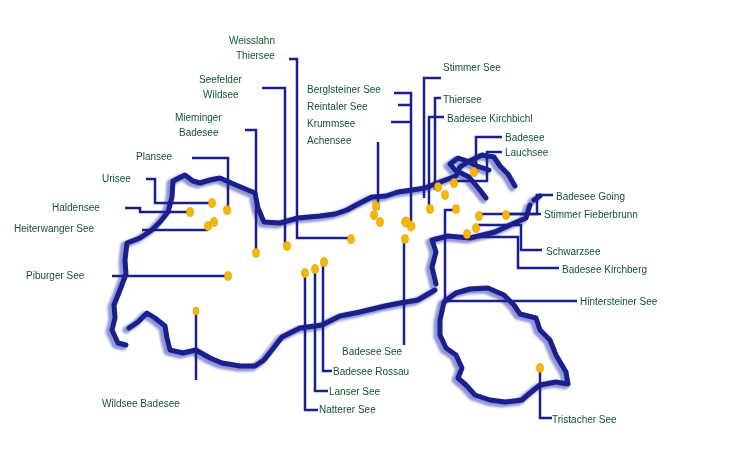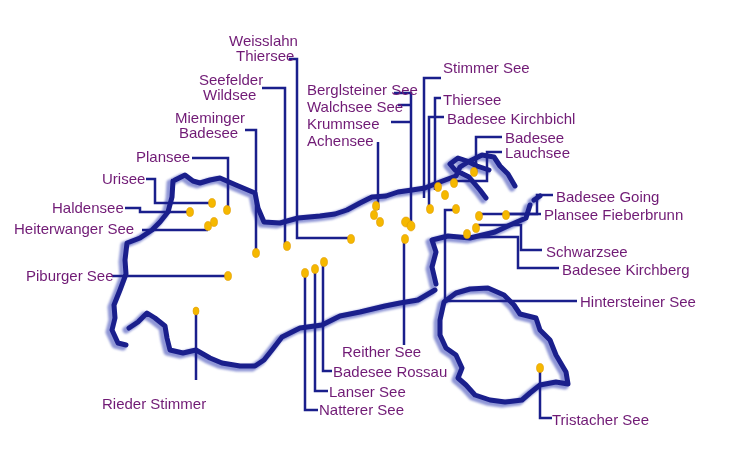--- a/index.html
+++ b/index.html
@@ -1,19 +1,19 @@
 <!DOCTYPE html>
 <html><head>
 <meta charset="utf-8">
 <style>
   html, body { margin:0; padding:0; background:#ffffff; }
   body { width:740px; height:457px; position:relative; overflow:hidden;
          font-family:"Liberation Sans", sans-serif; }
   #map { position:absolute; left:0; top:0; width:740px; height:457px; }
-  .lbl { position:absolute; font-size:15px; color:#701a75; white-space:nowrap; line-height:15px; }
+  .lbl { position:absolute; font-size:10px; color:#14532d; white-space:nowrap; line-height:15px; }
 </style>
 </head>
 <body>
 
 <svg id="map" viewBox="0 0 740 457" xmlns="http://www.w3.org/2000/svg">
   <defs>
     <filter id="sh" x="-10%" y="-10%" width="120%" height="120%">
       <feGaussianBlur stdDeviation="1.2"></feGaussianBlur>
     </filter>
   </defs>
@@ -97,32 +97,32 @@
 <div class="lbl" style="left:236px;top:48px">Thiersee</div>
 <div class="lbl" style="left:199px;top:72px">Seefelder</div>
 <div class="lbl" style="left:203px;top:87px">Wildsee</div>
 <div class="lbl" style="left:175px;top:110px">Mieminger</div>
 <div class="lbl" style="left:179px;top:125px">Badesee</div>
 <div class="lbl" style="left:136px;top:149px">Plansee</div>
 <div class="lbl" style="left:102px;top:171px">Urisee</div>
 <div class="lbl" style="left:52px;top:200px">Haldensee</div>
 <div class="lbl" style="left:14px;top:221px">Heiterwanger See</div>
 <div class="lbl" style="left:26px;top:268px">Piburger See</div>
-<div class="lbl" style="left:102px;top:396px">Rieder Stimmer</div>
+<div class="lbl" style="left:102px;top:396px">Wildsee Badesee</div>
 <div class="lbl" style="left:307px;top:82px">Berglsteiner See</div>
-<div class="lbl" style="left:307px;top:99px">Walchsee See</div>
+<div class="lbl" style="left:307px;top:99px">Reintaler See</div>
 <div class="lbl" style="left:307px;top:116px">Krummsee</div>
 <div class="lbl" style="left:307px;top:133px">Achensee</div>
 <div class="lbl" style="left:443px;top:60px">Stimmer See</div>
 <div class="lbl" style="left:443px;top:92px">Thiersee</div>
 <div class="lbl" style="left:447px;top:111px">Badesee Kirchbichl</div>
 <div class="lbl" style="left:505px;top:130px">Badesee</div>
 <div class="lbl" style="left:505px;top:145px">Lauchsee</div>
 <div class="lbl" style="left:556px;top:189px">Badesee Going</div>
-<div class="lbl" style="left:544px;top:207px">Plansee Fieberbrunn</div>
+<div class="lbl" style="left:544px;top:207px">Stimmer Fieberbrunn</div>
 <div class="lbl" style="left:546px;top:244px">Schwarzsee</div>
 <div class="lbl" style="left:562px;top:262px">Badesee Kirchberg</div>
 <div class="lbl" style="left:580px;top:294px">Hintersteiner See</div>
-<div class="lbl" style="left:342px;top:344px">Reither See</div>
+<div class="lbl" style="left:342px;top:344px">Badesee See</div>
 <div class="lbl" style="left:333px;top:364px">Badesee Rossau</div>
 <div class="lbl" style="left:329px;top:384px">Lanser See</div>
 <div class="lbl" style="left:319px;top:402px">Natterer See</div>
 <div class="lbl" style="left:552px;top:412px">Tristacher See</div>
 
 </body></html>

